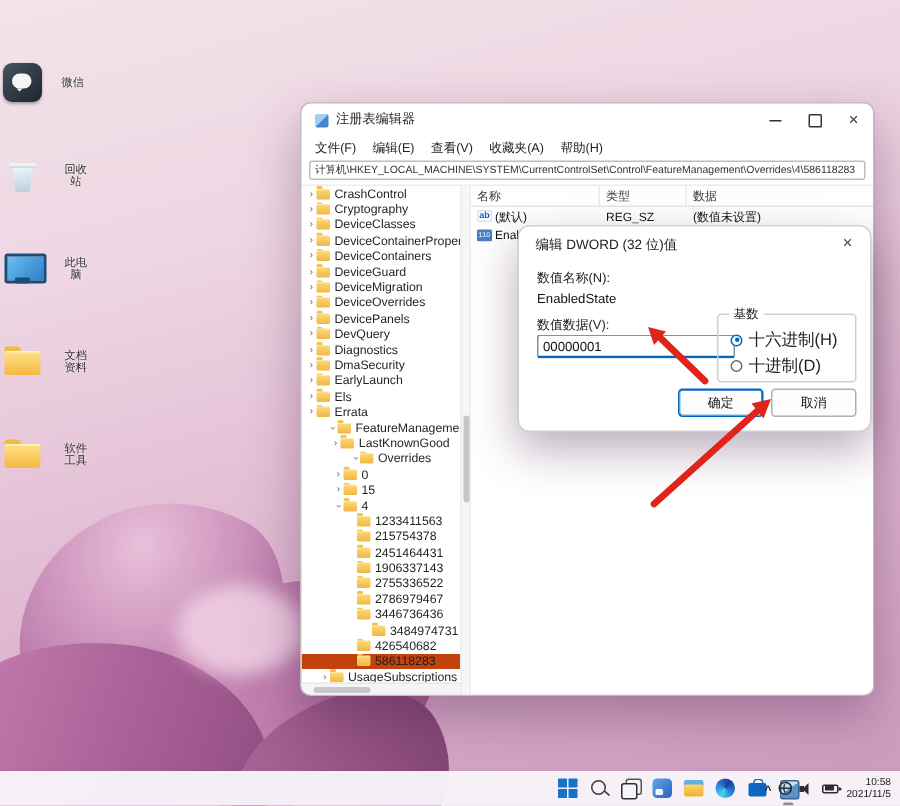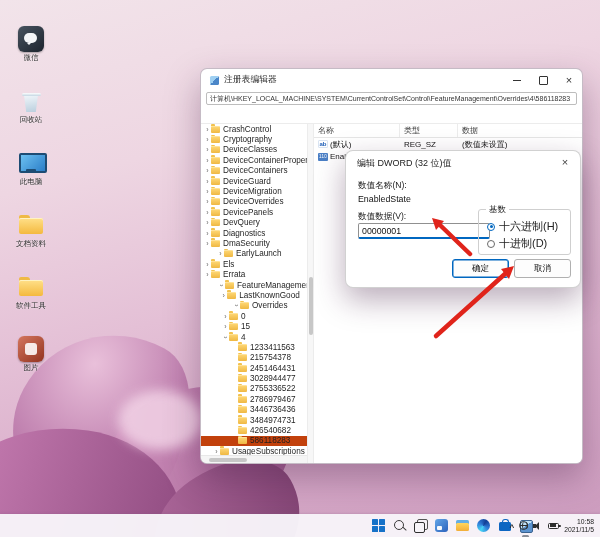--- a/index.html
+++ b/index.html
@@ -9,21 +9,21 @@
   background:linear-gradient(165deg,#f2e4ea 0%,#eed6e2 28%,#e4c0d6 52%,#d8abc9 76%,#cb9abd 100%)}
 
 .petal{position:absolute;pointer-events:none;z-index:0}
 .p1{left:18px;top:328px;width:170px;height:185px;border-radius:62% 38% 55% 45%/55% 60% 40% 45%;background:radial-gradient(at 30% 25%,#e9c0da,#b36da2 70%,#a25d93);transform:rotate(28deg)}
 .p2{left:100px;top:388px;width:195px;height:145px;border-radius:45% 55% 60% 40%/60% 45% 55% 40%;background:linear-gradient(115deg,#d79bc5,#9a5389);transform:rotate(-18deg);opacity:.95}
 .p3{left:-52px;top:428px;width:235px;height:155px;border-radius:55% 45% 50% 50%/60% 55% 45% 40%;background:linear-gradient(100deg,#c97fb4,#8e4a7f);transform:rotate(8deg)}
 .p4{left:150px;top:468px;width:155px;height:115px;border-radius:50% 50% 45% 55%/55% 45% 60% 40%;background:linear-gradient(120deg,#b06a9d,#7e4170);transform:rotate(-30deg)}
 .p5{left:118px;top:390px;width:84px;height:60px;border-radius:50%;background:#f2d3e6;filter:blur(6px);opacity:.85}
 
 .desktop-icons{position:absolute;left:2px;top:22px;width:58px;display:flex;flex-direction:column;z-index:1}
-.dslot{height:62px;display:flex;flex-direction:column;align-items:center;padding-top:4px;gap:2px}
+.dslot{height:62px;display:flex;align-items:center;padding-top:4px;gap:13px}
 .dic{width:26px;height:26px;position:relative;flex:none}
 .dname{font-size:7.5px;color:#2e2e2e;text-align:center;line-height:8.5px;text-shadow:0 0 2px rgba(255,255,255,.85);max-width:56px;overflow:hidden}
 .dic-app-dark{border-radius:6px;background:linear-gradient(140deg,#47535f,#1d242e);box-shadow:0 1px 2px rgba(0,0,0,.3)}
 .dic-app-dark::after{content:'';position:absolute;left:6px;top:7px;width:13px;height:10px;border-radius:5px;background:#f4f6f8}
 .dic-app-dark::before{content:'';position:absolute;left:9px;top:16.5px;border:2.5px solid transparent;border-top-color:#f4f6f8}
 .dic-recycle::before{content:'';position:absolute;left:5px;top:7px;width:16px;height:17px;background:linear-gradient(170deg,#f2f7fb,#b9cedd);clip-path:polygon(6% 0,94% 0,80% 100%,20% 100%)}
 .dic-recycle::after{content:'';position:absolute;left:3.5px;top:4.5px;width:19px;height:3px;border-radius:2px;background:linear-gradient(#fdfefe,#c4d6e2)}
 .dic-monitor::before{content:'';position:absolute;left:1px;top:3px;width:24px;height:16px;border-radius:2px;border:2px solid #1d4c74;background:linear-gradient(135deg,#6cc0f0,#2b7ec8)}
 .dic-monitor::after{content:'';position:absolute;left:8px;top:19px;width:10px;height:3.5px;background:#1d4c74;border-radius:1px 1px 2px 2px}
 .dic-folder::before{content:'';position:absolute;left:1px;top:3px;width:11px;height:5px;border-radius:2px 3px 0 0;background:#efba45}
@@ -147,36 +147,39 @@
         <div class="dname">此电脑</div>
       </div>
       <div class="dslot">
         <div class="dic dic-folder"></div>
         <div class="dname">文档资料</div>
       </div>
       <div class="dslot">
         <div class="dic dic-folder"></div>
         <div class="dname">软件工具</div>
       </div>
-      <div class="dslot">
-        <div class="dic dic-app-red"></div>
-        <div class="dname">图片</div>
-      </div>
     </div>
 
   <div class="window">
     <div class="titlebar">
       <span class="appicon"></span>
       <span class="title">注册表编辑器</span>
       <span class="caps">
         <span class="cap cap-min"></span>
         <span class="cap cap-max"></span>
         <span class="cap cap-close">×</span>
       </span>
     </div>
+    <div class="menubar">
+        <span class="menu-item">文件(F)</span>
+        <span class="menu-item">编辑(E)</span>
+        <span class="menu-item">查看(V)</span>
+        <span class="menu-item">收藏夹(A)</span>
+        <span class="menu-item">帮助(H)</span>
+      </div>
     <div class="addressbar">
       <div class="addr">计算机\HKEY_LOCAL_MACHINE\SYSTEM\CurrentControlSet\Control\FeatureManagement\Overrides\4\586118283</div>
     </div>
     <div class="wbody">
       <div class="treewrap">
         <div class="tree">
             <div class="tree-row" style="padding-left: 3px;">
               <span class="chev">›</span>
               <span class="tfold"></span>
               <span class="tlabel">CrashControl</span>
@@ -229,21 +232,21 @@
             <div class="tree-row" style="padding-left: 3px;">
               <span class="chev">›</span>
               <span class="tfold"></span>
               <span class="tlabel">Diagnostics</span>
             </div>
             <div class="tree-row" style="padding-left: 3px;">
               <span class="chev">›</span>
               <span class="tfold"></span>
               <span class="tlabel">DmaSecurity</span>
             </div>
-            <div class="tree-row" style="padding-left: 16px;">
+            <div class="tree-row" style="padding-left: 3px;">
               <span class="chev">›</span>
               <span class="tfold"></span>
               <span class="tlabel">EarlyLaunch</span>
             </div>
             <div class="tree-row" style="padding-left: 3px;">
               <span class="chev">›</span>
               <span class="tfold"></span>
               <span class="tlabel">Els</span>
             </div>
             <div class="tree-row" style="padding-left: 3px;">
@@ -292,38 +295,38 @@
               <span class="tlabel">215754378</span>
             </div>
             <div class="tree-row" style="padding-left: 30px;">
               <span class="chev"></span>
               <span class="tfold"></span>
               <span class="tlabel">2451464431</span>
             </div>
             <div class="tree-row" style="padding-left: 30px;">
               <span class="chev"></span>
               <span class="tfold"></span>
-              <span class="tlabel">3028944477</span>
+              <span class="tlabel">1906337143</span>
             </div>
             <div class="tree-row" style="padding-left: 30px;">
               <span class="chev"></span>
               <span class="tfold"></span>
               <span class="tlabel">2755336522</span>
             </div>
             <div class="tree-row" style="padding-left: 30px;">
               <span class="chev"></span>
               <span class="tfold"></span>
               <span class="tlabel">2786979467</span>
             </div>
             <div class="tree-row" style="padding-left: 30px;">
               <span class="chev"></span>
               <span class="tfold"></span>
               <span class="tlabel">3446736436</span>
             </div>
-            <div class="tree-row" style="padding-left: 30px;">
+            <div class="tree-row" style="padding-left: 40px;">
               <span class="chev"></span>
               <span class="tfold"></span>
               <span class="tlabel">3484974731</span>
             </div>
             <div class="tree-row" style="padding-left: 30px;">
               <span class="chev"></span>
               <span class="tfold"></span>
               <span class="tlabel">426540682</span>
             </div>
             <div class="tree-row selected" style="padding-left: 30px;">

